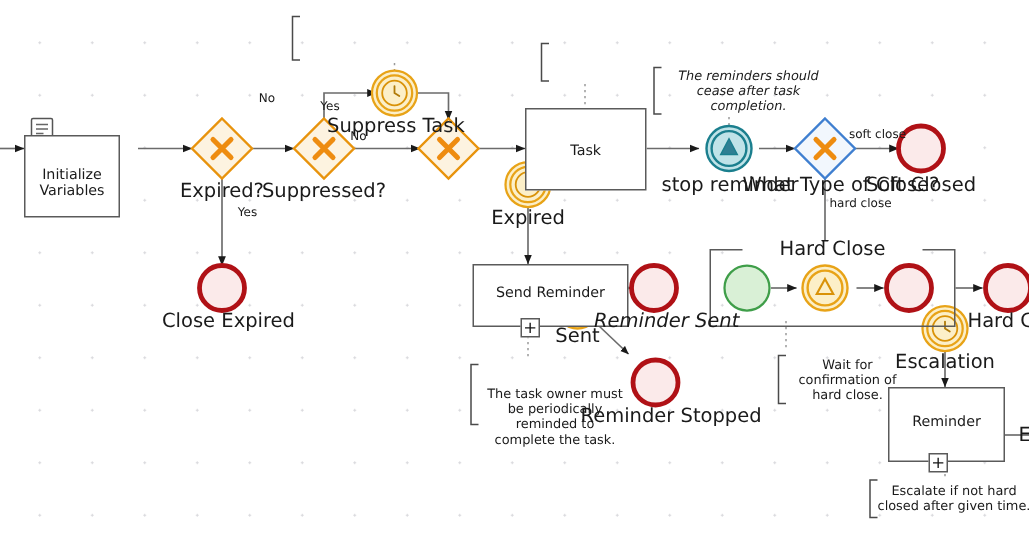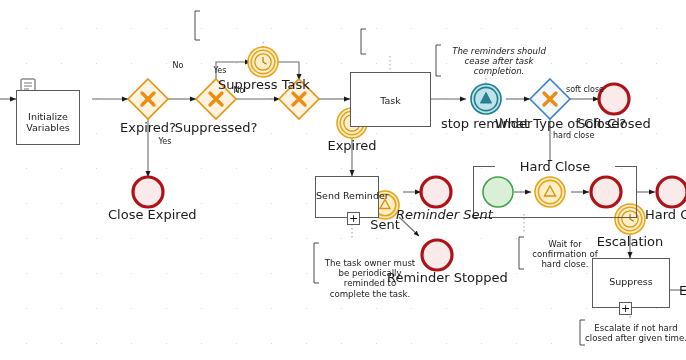--- a/index.html
+++ b/index.html
@@ -251,27 +251,27 @@
 
   <div class="task-box" style="left:16px;top:90px;width:64px;height:55px;">
     <div class="task-label" style="top:20px;">Initialize
 Variables</div>
   </div>
 
   <div class="task-box" style="left:350px;top:72px;width:81px;height:55px;">
     <div class="task-label" style="top:22px;">Task</div>
   </div>
 
-  <div class="task-box" style="left:315px;top:176px;width:64px;height:42px;">
+  <div class="task-box" style="left:315px;top:176px;width:104px;height:42px;">
     <div class="task-label" style="top:13px;">Send Reminder</div>
     <div class="plus-marker" style="left:31px;top:35px;">+</div>
   </div>
 
   <div class="task-box" style="left:592px;top:258px;width:78px;height:50px;">
-    <div class="task-label" style="top:17px;">Suppress</div>
+    <div class="task-label" style="top:17px;">Reminder</div>
     <div class="plus-marker" style="left:26px;top:43px;">+</div>
   </div>
 
   <div class="subproc-box" style="left:473px;top:166px;width:164px;height:52px;"></div>
   <div class="lbl" style="left:495px;top:161px;width:120px;background:#fff;">Hard Close</div>
 
   <div class="lbl" style="left:108px;top:122px;width:80px;">Expired?</div>
   <div class="lbl" style="left:172px;top:122px;width:88px;">Suppressed?</div>
   <div class="lbl" style="left:495px;top:118px;width:110px;">What Type of Close?</div>
 

